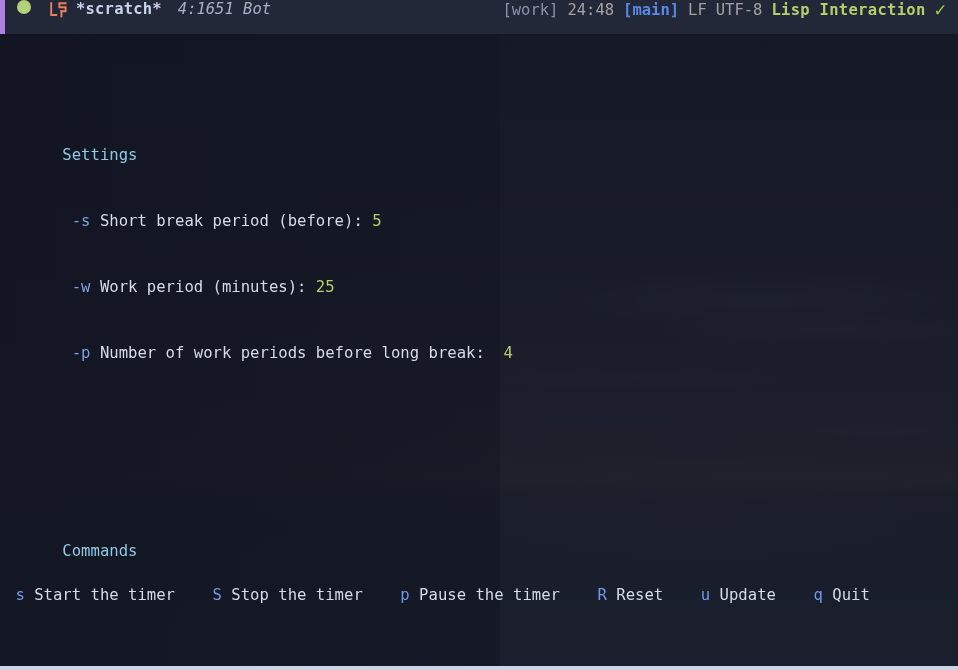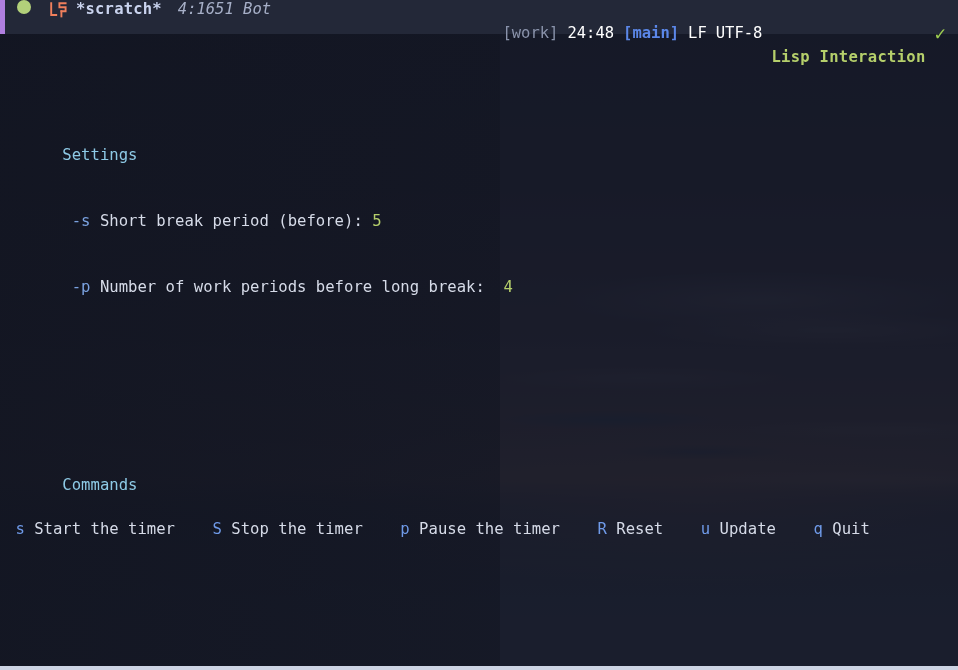--- a/index.html
+++ b/index.html
@@ -111,24 +111,24 @@
     font-style: italic;
   }
   .header-right {
     margin-left: auto;
     display: flex;
     align-items: center;
     gap: 9px;
     padding-right: 12px;
     white-space: pre;
   }
-  .hr-dim   { color: #ffffff; }
+  .hr-dim   { color: #a3a3a3; }
   .hr-proj  { color: #8a93ab; }
   .hr-branch{ color: #5b87e8; font-weight: bold; }
-  .hr-mode  { color: #b5cf6b; font-weight: bold; letter-spacing: 0.3px; margin-top: 48px; }
+  .hr-mode  { color: #b5cf6b; font-weight: bold; letter-spacing: 0.3px; }
   .hr-check { color: #9ccc50; font-size: 19px; line-height: 1; }
 
   
   .buffer {
     position: absolute;
     top: 34px; left: 0; right: 0; bottom: 4px;
     z-index: 5;
     padding: 0 8px 0 6px;
     font-size: 15.6px;
     line-height: 22px;
@@ -191,20 +191,23 @@
   <div class="buffer">
 
     
     <div class="line">
       <span class="sect">Settings</span>
     </div>
     <div class="line">
       <span class="txt"> </span><span class="opt">-s</span><span class="txt"> Short break period (before): </span><span class="num">5</span>
     </div>
     <div class="line">
+      <span class="txt"> </span><span class="opt">-w</span><span class="txt"> Work period (minutes): </span><span class="num">25</span>
+    </div>
+    <div class="line">
       <span class="txt"> </span><span class="opt">-p</span><span class="txt"> Number of work periods before long break:  </span><span class="num">4</span>
     </div>
 
     <div class="blank"></div>
 
     
     <div class="line">
       <span class="sect">Commands</span>
     </div>
     <div class="line"><span class="txt"> </span><span class="key">s</span><span class="txt"> Start the timer</span><span class="txt">    </span><span class="key">S</span><span class="txt"> Stop the timer</span><span class="txt">    </span><span class="key">p</span><span class="txt"> Pause the timer</span><span class="txt">    </span><span class="key">R</span><span class="txt"> Reset</span><span class="txt">    </span><span class="key">u</span><span class="txt"> Update</span><span class="txt">    </span><span class="key">q</span><span class="txt"> Quit</span></div>

